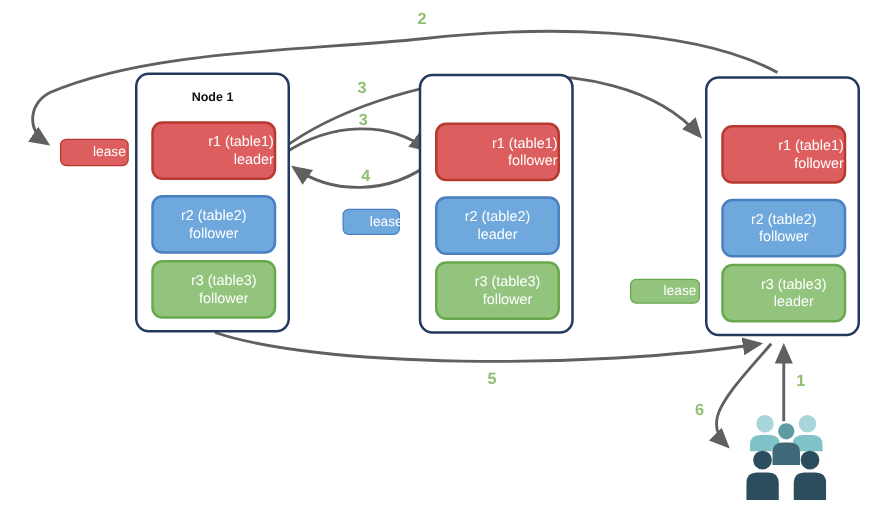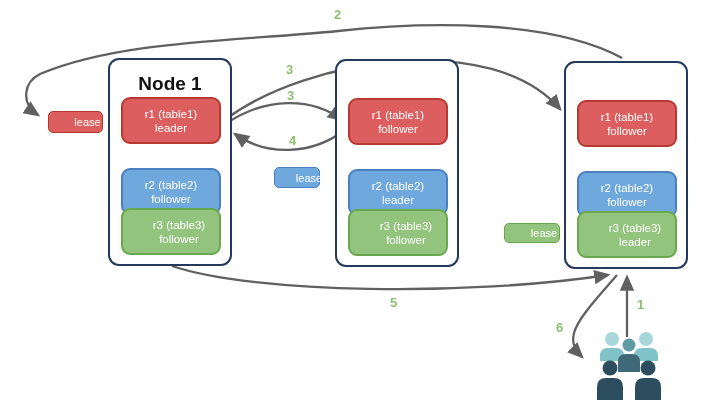--- a/index.html
+++ b/index.html
@@ -7,31 +7,31 @@
     position:relative;width:704px;height:405px;overflow:hidden;background:#ffffff;
     font-family:"Liberation Sans", sans-serif;
   }
   .arrow-layer{position:absolute;left:0;top:0;width:704px;height:405px;pointer-events:none;}
   .node{
     position:absolute;width:124px;height:208px;background:#ffffff;
     border:2px solid #24395e;border-radius:11px;box-sizing:border-box;
   }
   .node-title{
     position:absolute;top:13px;left:0;width:100%;text-align:center;
-    font-weight:bold;font-size:19px;color:#111111;
+    font-weight:bold;font-size:10px;color:#111111;
   }
   .rep{
     position:absolute;left:11px;width:100px;height:47px;box-sizing:border-box;
     border-radius:9px;display:flex;flex-direction:column;align-items:center;justify-content:center;
     color:#ffffff;font-size:11.5px;line-height:14px;text-align:center;
   }
-  .rep.red{background:#dd5e5e;border:2px solid #b63a31;}
+  .rep.red{background:#dd5e5e;border:2px solid #b63a31;align-items:flex-end;}
   .rep.blue{background:#6fa8dc;border:2px solid #4a7fc1;}
   .rep.green{background:#93c47d;border:2px solid #6aa84f;}
-  .rep-1{top:37px;} .rep-2{top:108px;text-align:right;} .rep-3{top:148px;padding-left:16px;}
+  .rep-1{top:37px;} .rep-2{top:96px;text-align:right;} .rep-3{top:148px;padding-left:16px;}
   .lease{
     position:absolute;box-sizing:border-box;border-radius:5px;color:#ffffff;
     font-size:11px;text-align:center;display:flex;align-items:center;justify-content:center;padding-left:24px;
   }
   .lease.red{left:48px;top:111px;width:55px;height:22px;background:#dd5e5e;border:1.5px solid #b63a31;}
   .lease.blue{left:274px;top:167px;width:46px;height:21px;background:#6fa8dc;border:1.5px solid #4a7fc1;}
   .lease.green{left:504px;top:223px;width:56px;height:20px;background:#93c47d;border:1.5px solid #6aa84f;}
   .step{
     position:absolute;font-weight:bold;font-size:13px;color:#8fbf72;line-height:14px;
   }

